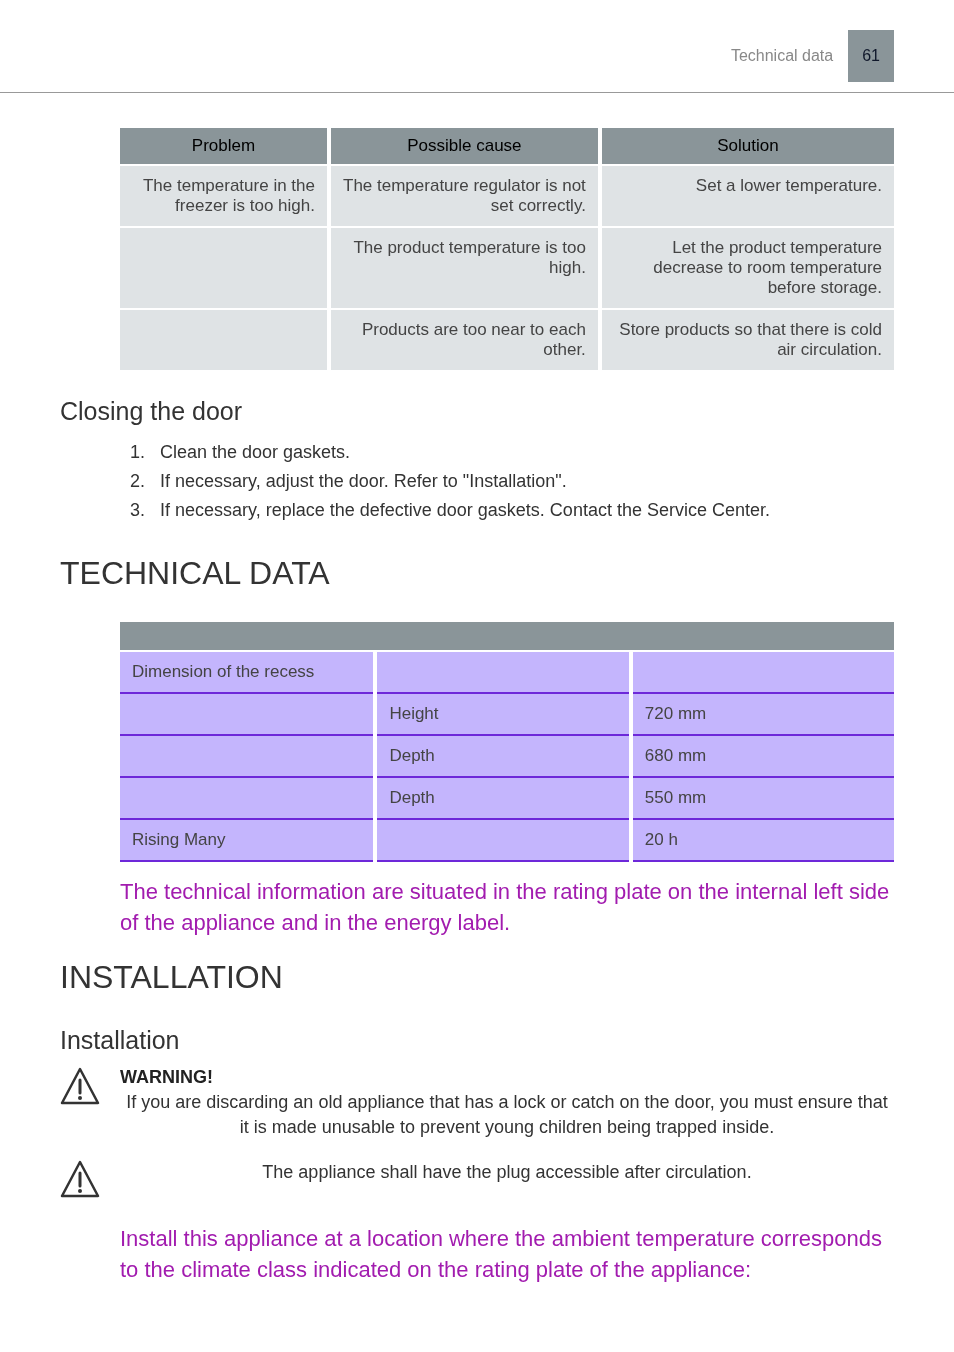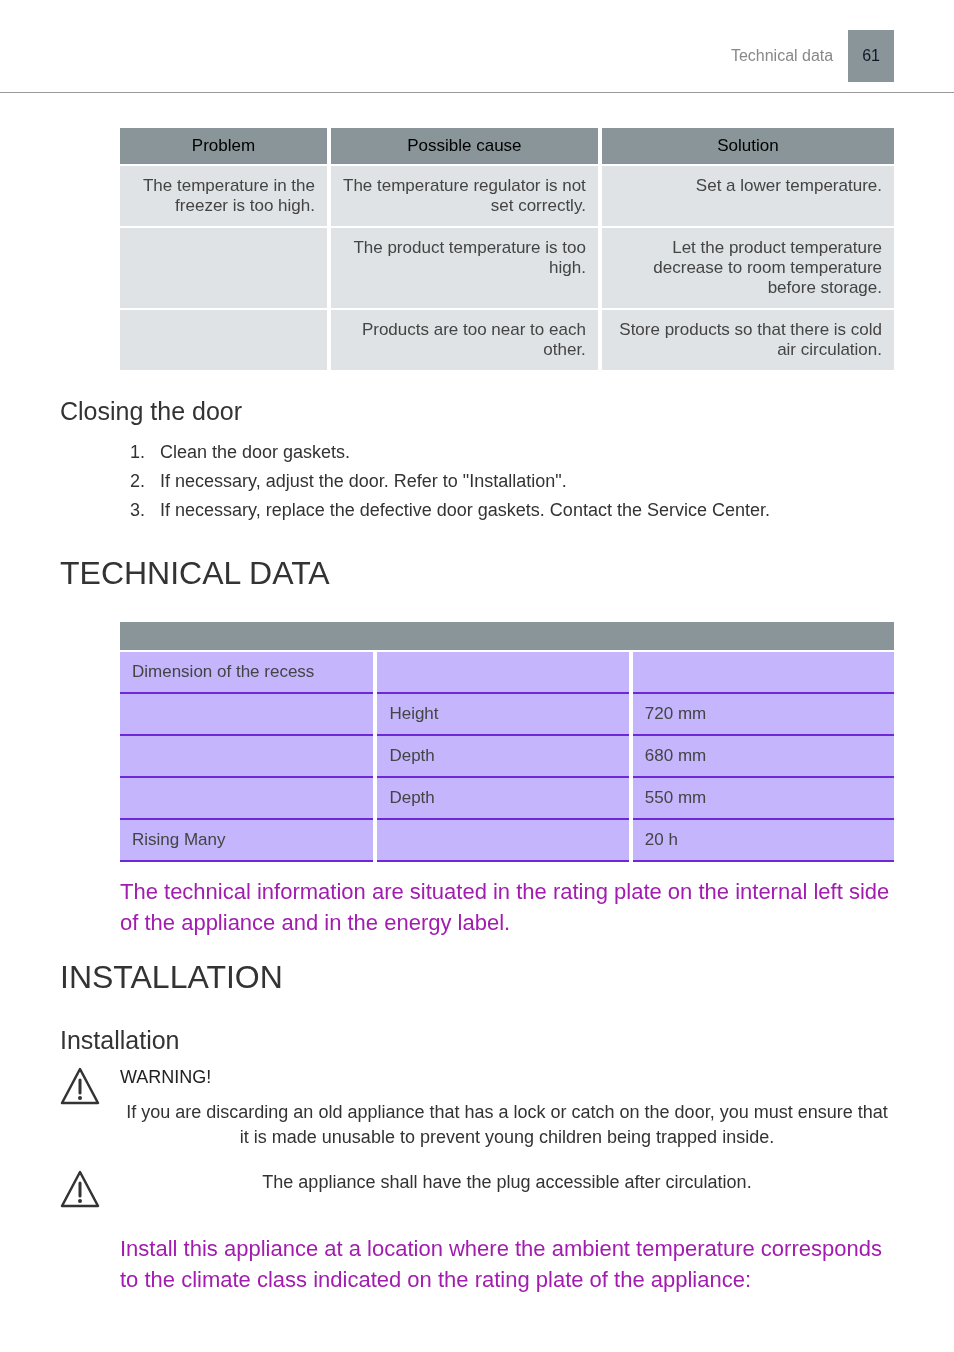--- a/index.html
+++ b/index.html
@@ -140,24 +140,24 @@
     }
     .warning-icon-col {
       width: 60px;
       flex-shrink: 0;
       padding-top: 0;
     }
     .warning-text-col {
       flex: 1;
     }
     .warning-title {
-      font-weight: normal;
+      font-weight: bold;
       font-size: 18px;
       color: #222;
-      margin-bottom: 12px;
+      margin-bottom: 2px;
     }
     .warning-body {
       font-size: 18px;
       color: #333;
       line-height: 1.4;
       text-align: center;
     }
     svg.warn-icon {
       width: 40px;
       height: 40px;

